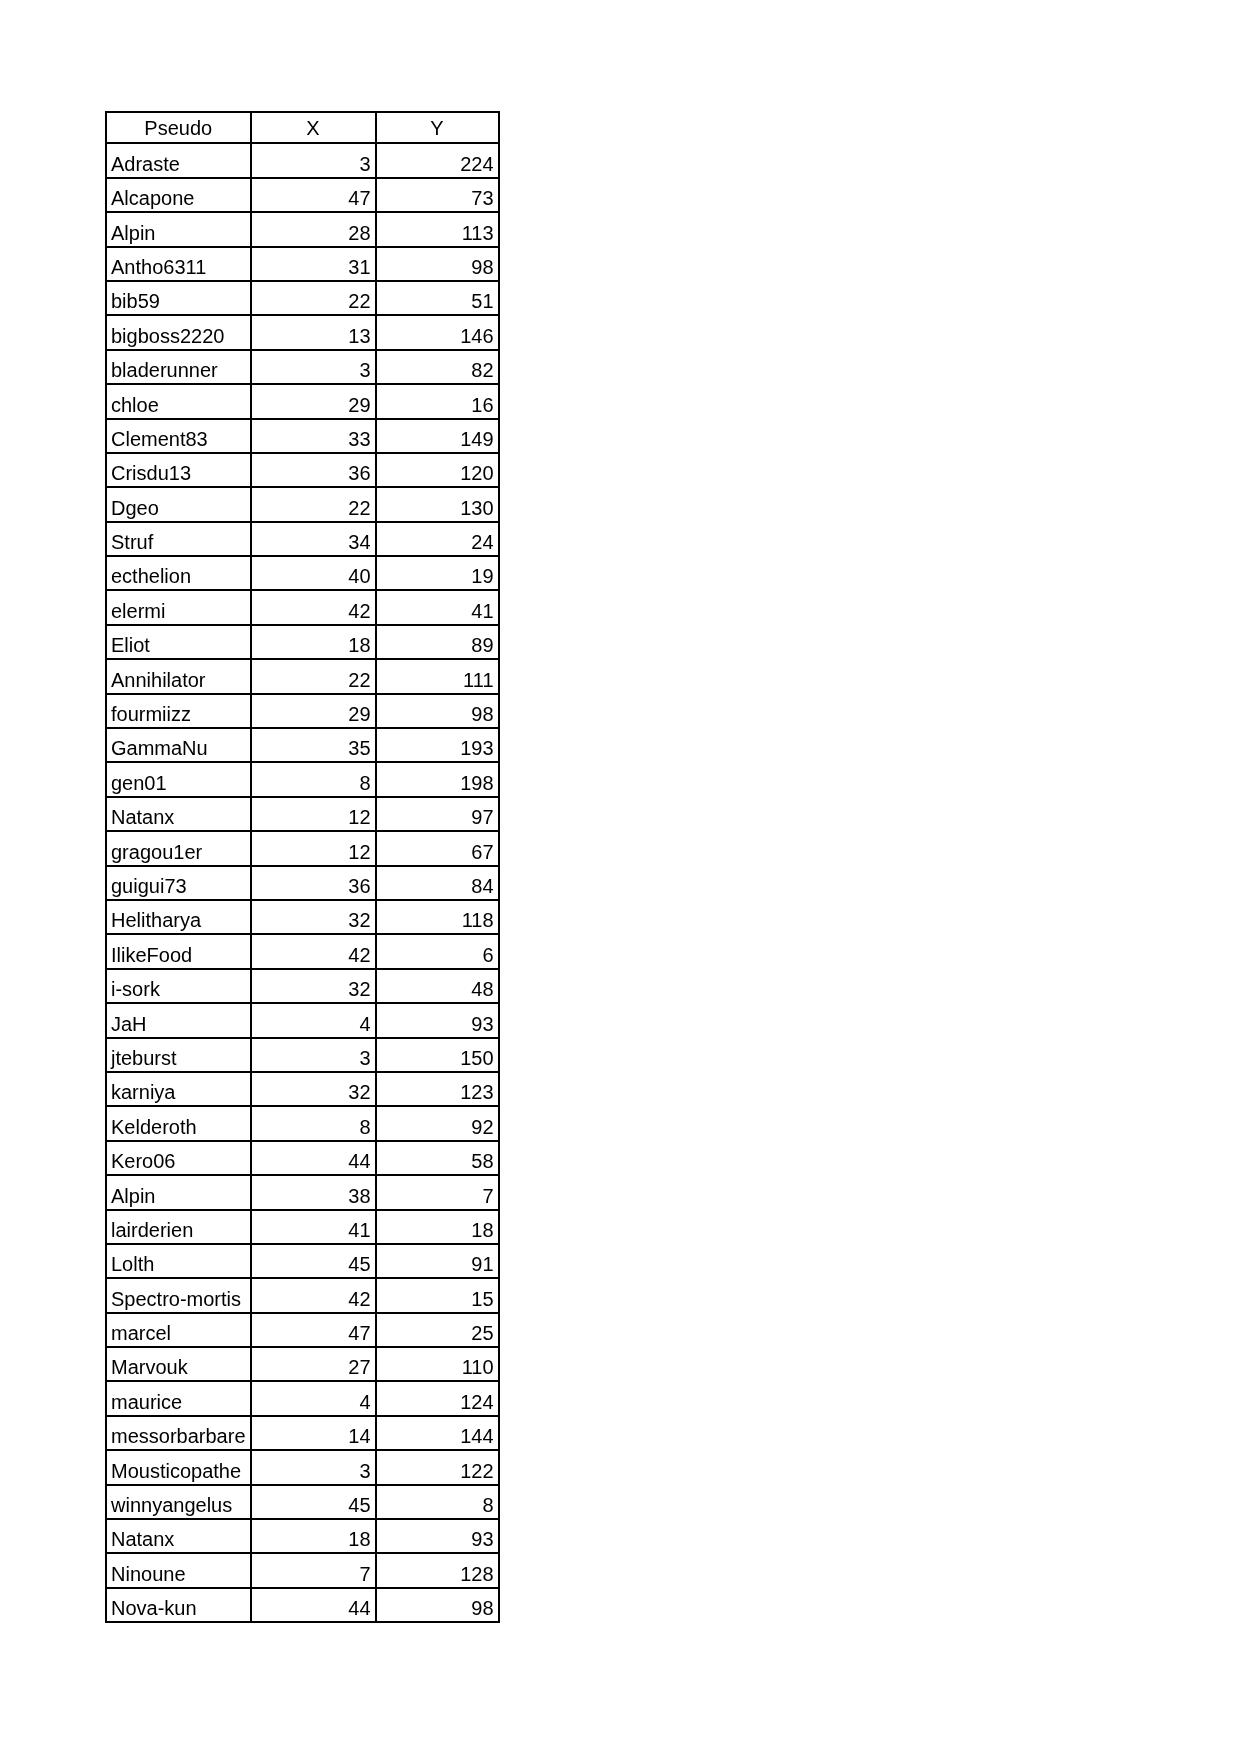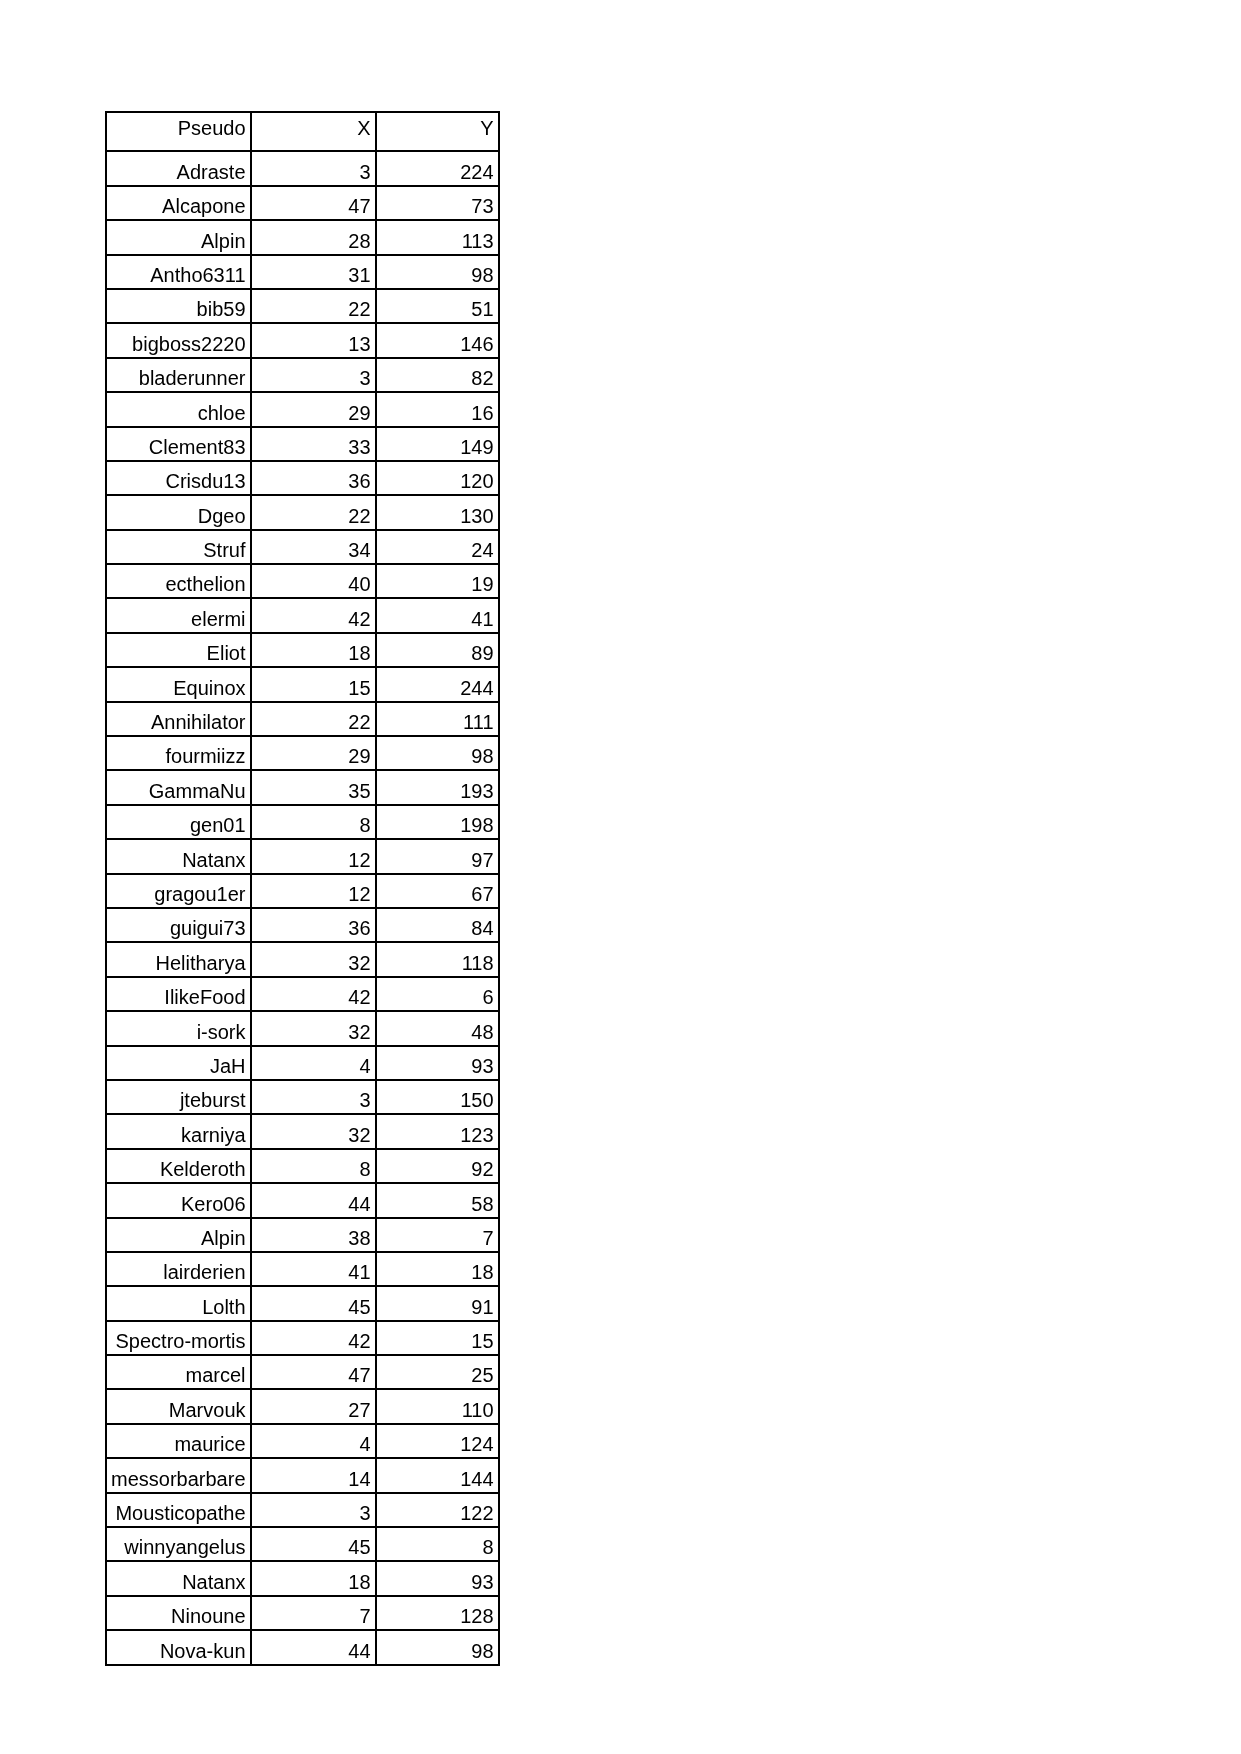--- a/index.html
+++ b/index.html
@@ -27,26 +27,26 @@
     height: 29.4px;
     font-size: 20px;
     line-height: 1;
     padding: 0 4px 3px 4px;
     overflow: hidden;
     white-space: nowrap;
     vertical-align: bottom;
     font-weight: normal;
   }
   .sheet-table th {
-    text-align: right;
+    text-align: center;
     vertical-align: middle;
-    padding-bottom: 8px;
+    padding-bottom: 0;
   }
   .sheet-table td.cell-pseudo {
-    text-align: right;
+    text-align: left;
   }
   .sheet-table td.cell-num {
     text-align: right;
   }
 </style>
 </head>
 <body>
 
 <table class="sheet-table">
   <colgroup>
@@ -131,25 +131,20 @@
         <td class="cell-pseudo">elermi</td>
         <td class="cell-num">42</td>
         <td class="cell-num">41</td>
       </tr>
       <tr>
         <td class="cell-pseudo">Eliot</td>
         <td class="cell-num">18</td>
         <td class="cell-num">89</td>
       </tr>
       <tr>
-        <td class="cell-pseudo">Equinox</td>
-        <td class="cell-num">15</td>
-        <td class="cell-num">244</td>
-      </tr>
-      <tr>
         <td class="cell-pseudo">Annihilator</td>
         <td class="cell-num">22</td>
         <td class="cell-num">111</td>
       </tr>
       <tr>
         <td class="cell-pseudo">fourmiizz</td>
         <td class="cell-num">29</td>
         <td class="cell-num">98</td>
       </tr>
       <tr>

